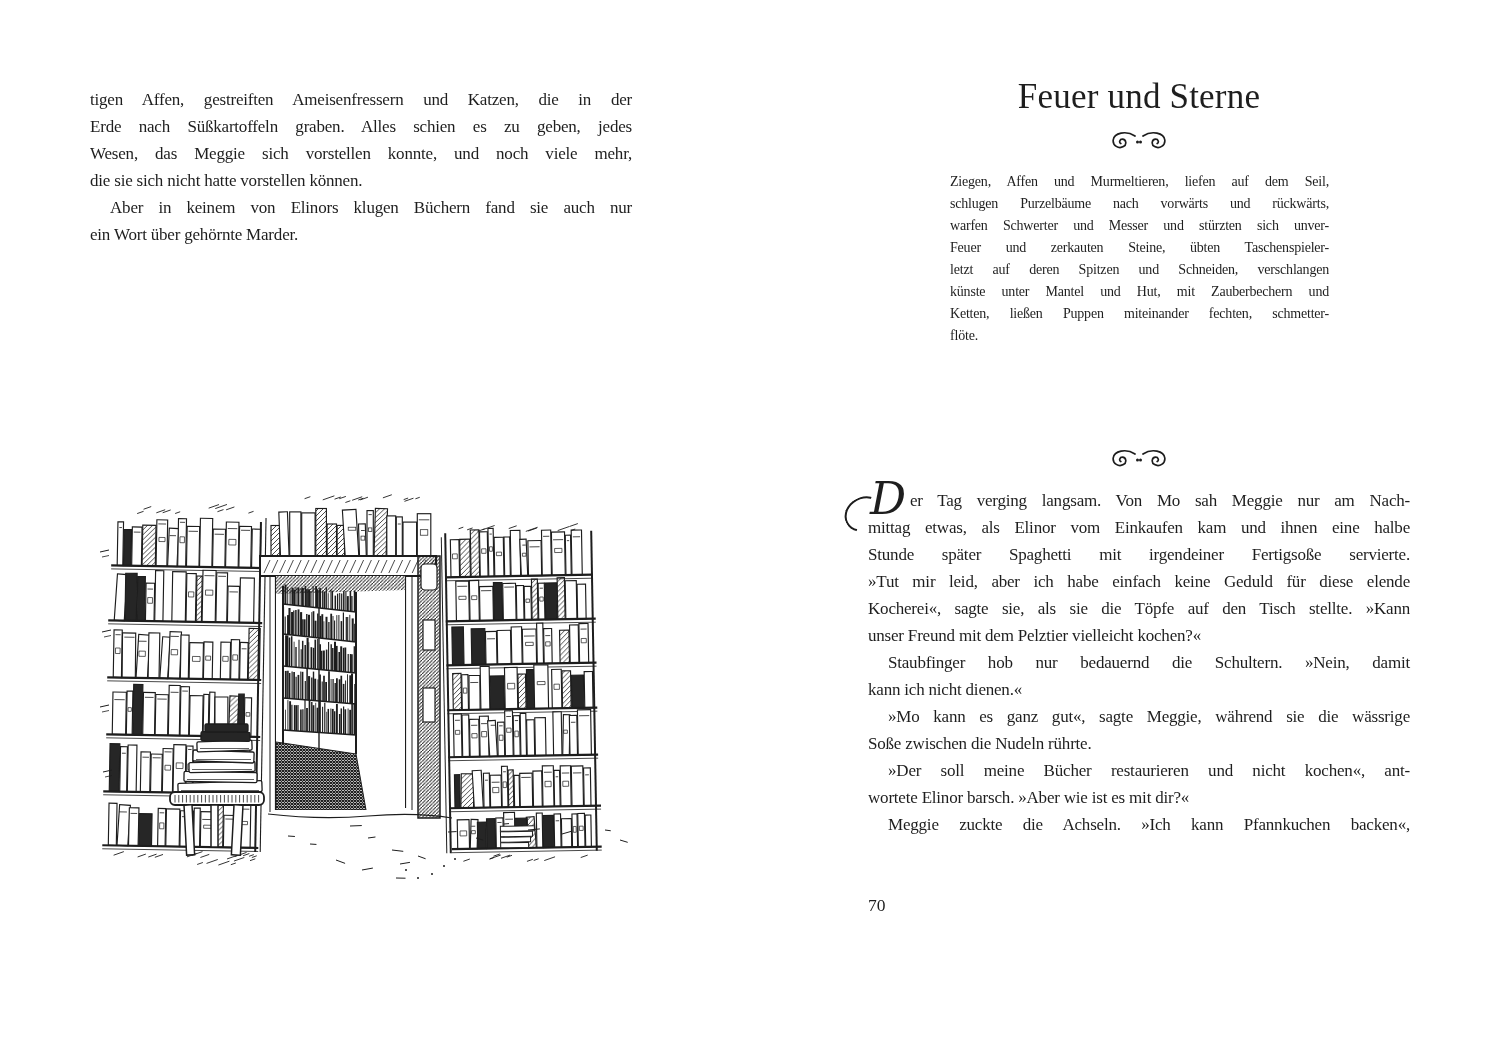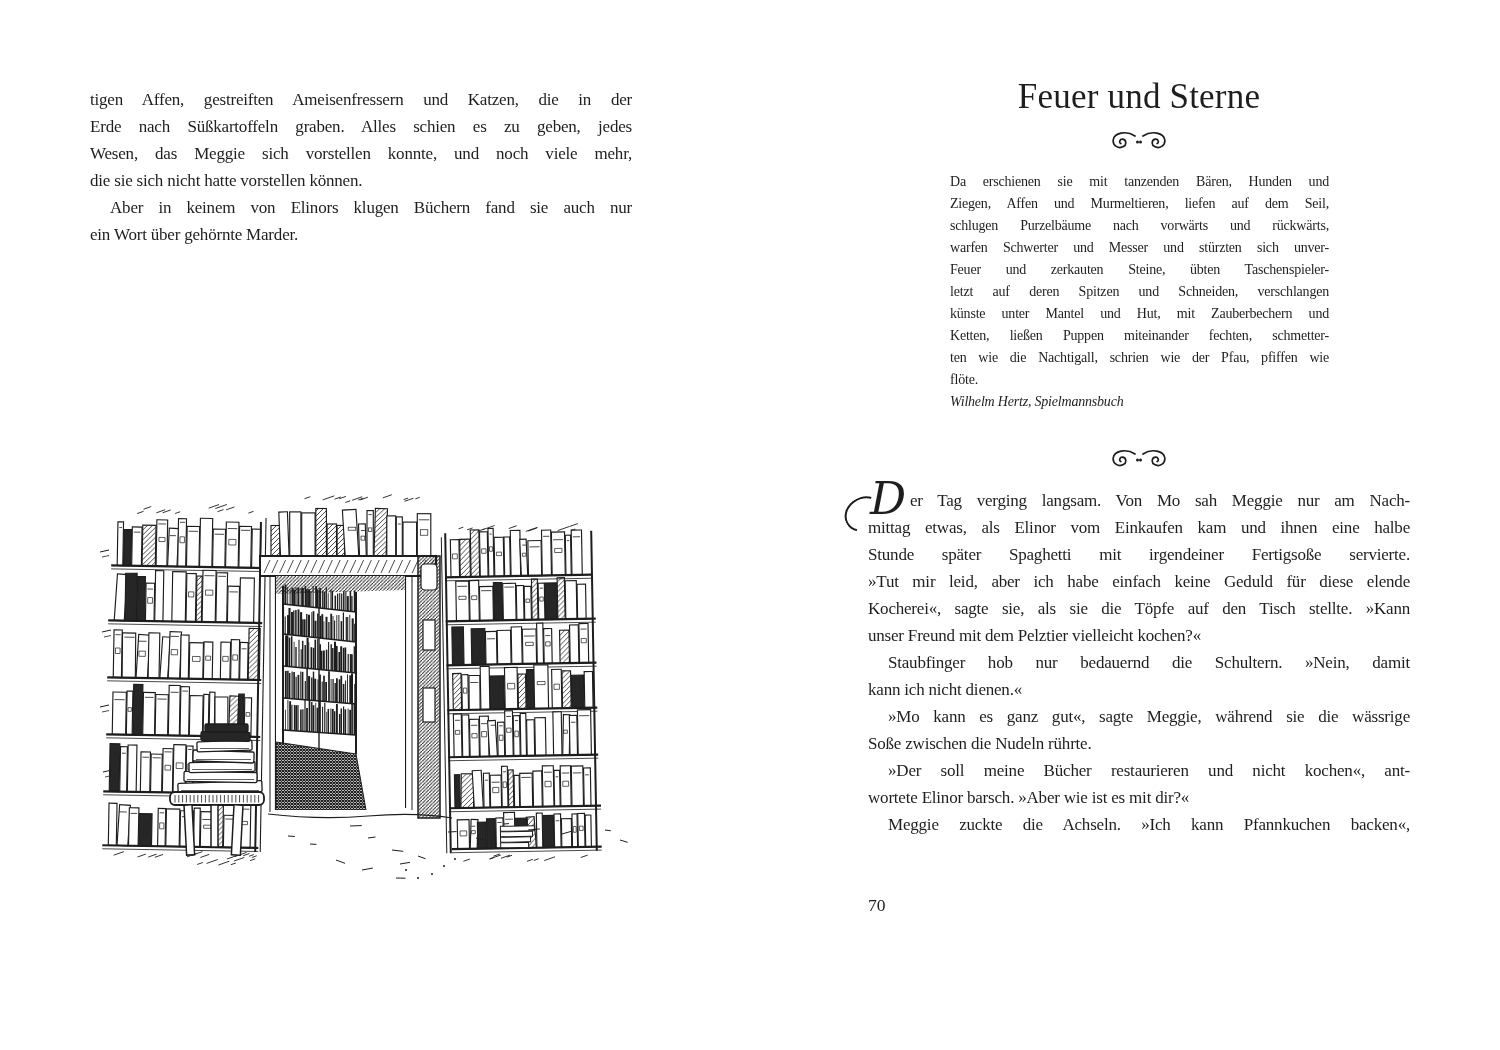--- a/index.html
+++ b/index.html
@@ -815,31 +815,28 @@
       <circle cx="27.5" cy="11" r="1.5" fill="#1d1d1d" stroke="none"></circle>
       <g transform="translate(58,0) scale(-1,1)">
         <path d="M25 5 C16 -1 4 2 3.2 9 C2.6 14.6 8.6 18.2 13.4 15.6 C17 13.7 16.4 8.4 12.4 8.2 C9.6 8.1 8.8 11.4 10.8 12.6"></path>
         <circle cx="27.5" cy="11" r="1.5" fill="#1d1d1d" stroke="none"></circle>
       </g>
     </g>
   </svg>
 </div>
 
 <div class="textcol" id="epigraph">
-    <div class="line">Da erschienen sie mit tanzenden Bären, Hunden und</div>
     <div class="line">Ziegen, Affen und Murmeltieren, liefen auf dem Seil,</div>
     <div class="line">schlugen Purzelbäume nach vorwärts und rückwärts,</div>
     <div class="line">warfen Schwerter und Messer und stürzten sich unver-</div>
     <div class="line">Feuer und zerkauten Steine, übten Taschenspieler-</div>
     <div class="line">letzt auf deren Spitzen und Schneiden, verschlangen</div>
     <div class="line">künste unter Mantel und Hut, mit Zauberbechern und</div>
     <div class="line">Ketten, ließen Puppen miteinander fechten, schmetter-</div>
-    <div class="line">ten wie die Nachtigall, schrien wie der Pfau, pfiffen wie</div>
     <div class="line last">flöte.</div>
-    <div class="line last italic">Wilhelm Hertz, Spielmannsbuch</div>
   </div>
 
 <div class="ornament-wrap" id="ornament-2">
   <svg width="58" height="20" viewBox="0 0 58 20">
     <g stroke="#1d1d1d" fill="none" stroke-width="1.7" stroke-linecap="round">
       <path d="M25 5 C16 -1 4 2 3.2 9 C2.6 14.6 8.6 18.2 13.4 15.6 C17 13.7 16.4 8.4 12.4 8.2 C9.6 8.1 8.8 11.4 10.8 12.6"></path>
       <circle cx="27.5" cy="11" r="1.5" fill="#1d1d1d" stroke="none"></circle>
       <g transform="translate(58,0) scale(-1,1)">
         <path d="M25 5 C16 -1 4 2 3.2 9 C2.6 14.6 8.6 18.2 13.4 15.6 C17 13.7 16.4 8.4 12.4 8.2 C9.6 8.1 8.8 11.4 10.8 12.6"></path>
         <circle cx="27.5" cy="11" r="1.5" fill="#1d1d1d" stroke="none"></circle>

